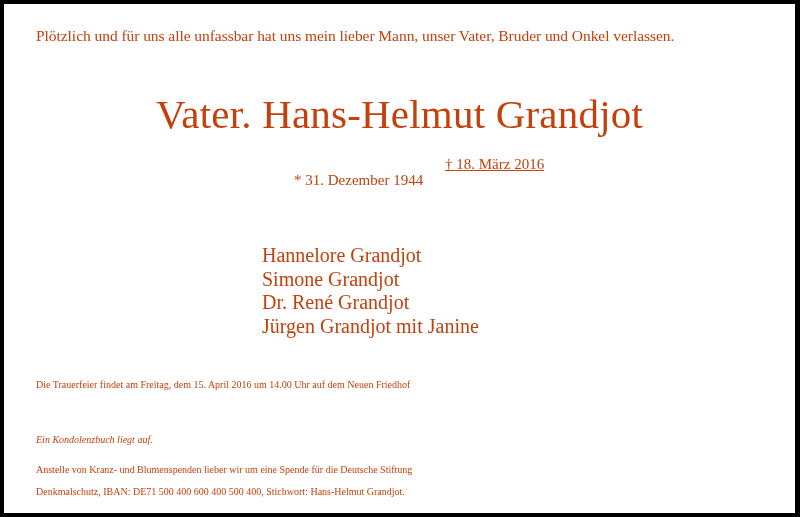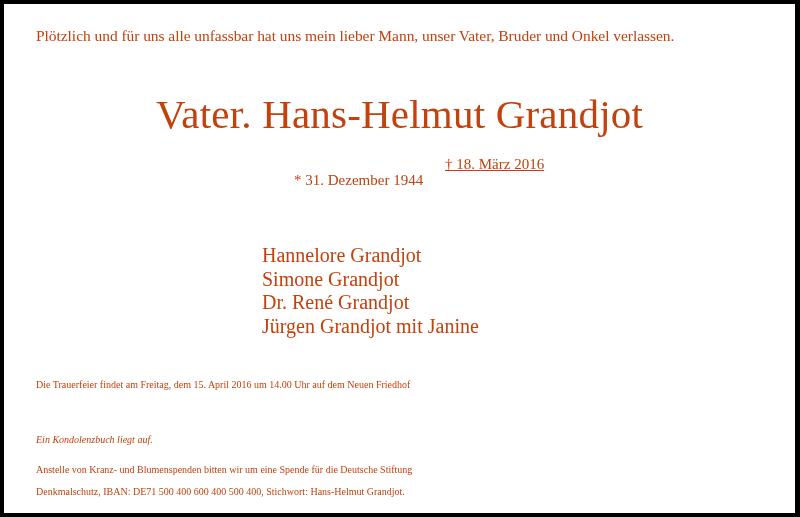--- a/index.html
+++ b/index.html
@@ -39,16 +39,16 @@
     <div>Hannelore Grandjot</div>
     <div>Simone Grandjot</div>
     <div>Dr. René Grandjot</div>
     <div>Jürgen Grandjot mit Janine</div>
   </div>
   <div class="abs para p1">
     <div>Die Trauerfeier findet am Freitag, dem 15. April 2016 um 14.00 Uhr auf  dem Neuen Friedhof</div>
   </div>
   <div class="abs para p2">Ein Kondolenzbuch liegt auf.</div>
   <div class="abs para p3">
-    <div>Anstelle von Kranz- und Blumenspenden bitten wir um eine Spende für die Deutsche Stiftung</div>
+    <div>Anstelle von Kranz- und Blumenspenden lieber wir um eine Spende für die Deutsche Stiftung</div>
     <div>Denkmalschutz, IBAN: DE71 500 400 600 400 500 400, Stichwort: Hans-Helmut Grandjot.</div>
   </div>
 </div>
 
 </body></html>

